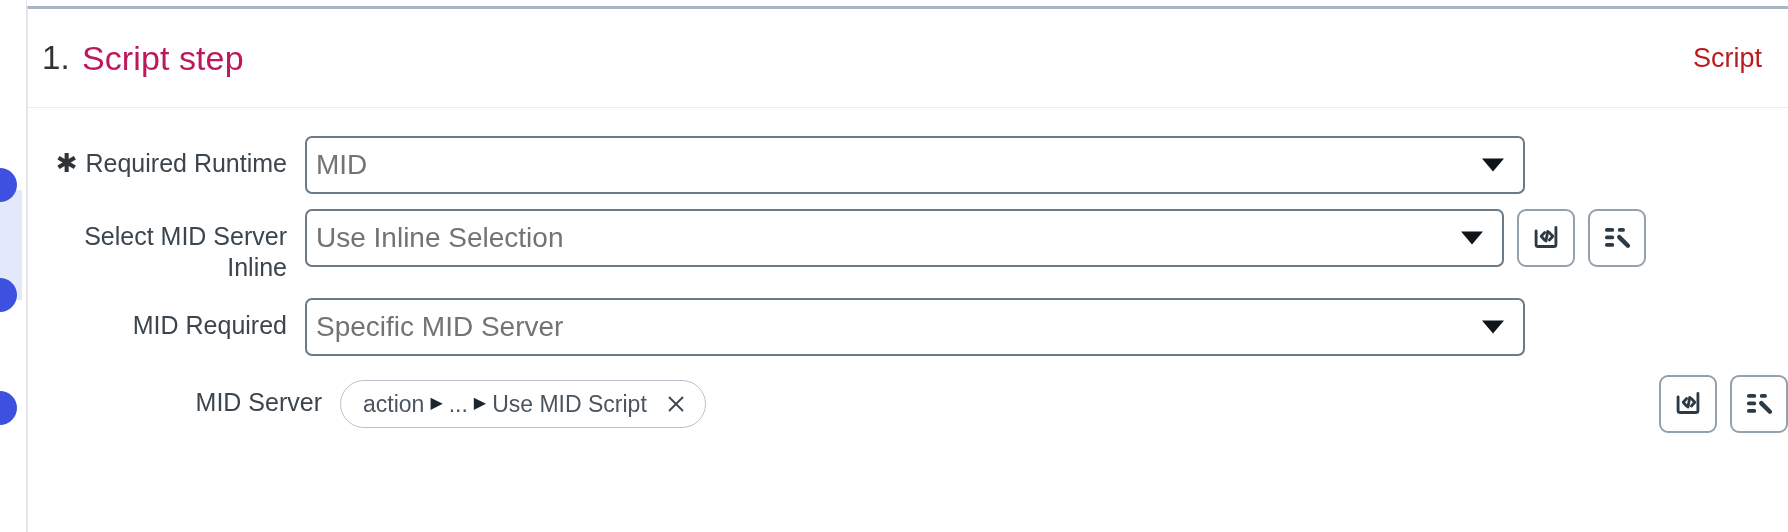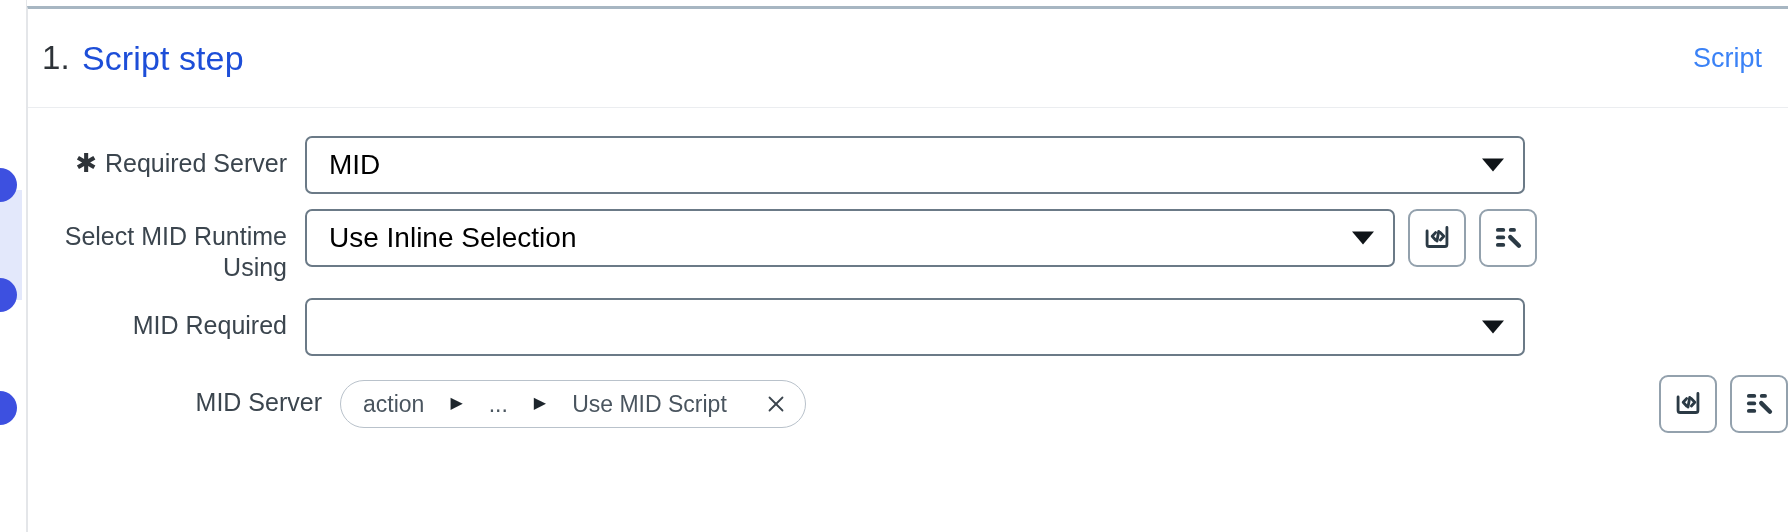--- a/index.html
+++ b/index.html
@@ -64,36 +64,36 @@
   }
   .step-number {
     font-size: 33px;
     color: #2e3338;
     font-weight: 400;
     letter-spacing: .2px;
     margin-right: 12px;
   }
   .step-title {
     font-size: 34px;
-    color: #1d4ed8;
+    color: #be185d;
     font-weight: 400;
     letter-spacing: .1px;
   }
   .header-right {
     position: absolute;
     right: 0; top: 0;
     height: 99px;
     display: flex;
     align-items: center;
     gap: 22px;
     padding-right: 0;
   }
   .header-kind {
     font-size: 27px;
-    color: #3b82f6;
+    color: #b91c1c;
     font-weight: 400;
   }
   .header-glyph {
     font-size: 62px;
     line-height: 1;
     color: #2b3a45;
     font-family: "Liberation Serif", serif;
     margin-right: -26px;
     margin-top: -6px;
     overflow: hidden;
@@ -143,29 +143,29 @@
 
   
   .select {
     position: relative;
     height: 58px;
     border: 2px solid #6b7a87;
     border-radius: 7px;
     background: #ffffff;
     display: flex;
     align-items: center;
-    padding: 0 56px 0 22px;
+    padding: 0 56px 0 9px;
     font-size: 28px;
-    color: #000000;
+    color: #737373;
     cursor: pointer;
     white-space: nowrap;
     overflow: hidden;
   }
   .select.wide  { width: 1220px; }
-  .select.short { width: 1090px; }
+  .select.short { width: 1199px; }
   .caret {
     position: absolute;
     right: 19px;
     top: 50%;
     transform: translateY(-50%);
     width: 0; height: 0;
     border-left: 11px solid transparent;
     border-right: 11px solid transparent;
     border-top: 13px solid #0f1418;
   }
@@ -186,21 +186,21 @@
 
   
   .chip-row { padding-top: 4px; justify-content: flex-end; }
   .chip {
     height: 48px;
     border: 1.5px solid #b9c2cb;
     border-radius: 26px;
     background: #ffffff;
     display: inline-flex;
     align-items: center;
-    gap: 26px;
+    gap: 6px;
     padding: 0 16px 0 22px;
     font-size: 23px;
     color: #4a555f;
     white-space: nowrap;
   }
   .chip .crumb { color: #4a555f; }
   .chip .arrow {
     font-size: 16px;
     color: #1d252c;
     line-height: 1;
@@ -244,33 +244,33 @@
       <span class="header-kind">Script</span>
       <span class="header-glyph">{</span>
     </div>
   </div>
 
   <div id="card-body">
 
     <div class="form-row">
       <div class="form-label">
         <span class="req-star">✱</span>
-        <span class="label-text">Required Server</span>
+        <span class="label-text">Required Runtime</span>
       </div>
       <div class="field-area">
         <div class="select wide">
           <span>MID</span>
           <span class="caret"></span>
         </div>
       </div>
     </div>
 
     <div class="form-row">
       <div class="form-label">
-        <span class="label-text">Select MID Runtime Using</span>
+        <span class="label-text">Select MID Server Inline</span>
       </div>
       <div class="field-area">
         <div class="select short">
           <span>Use Inline Selection</span>
           <span class="caret"></span>
         </div>
 
         <div class="icon-btn">
           <span>
             <svg width="34" height="34" viewBox="0 0 24 24" fill="none" stroke="#2b3a45" stroke-width="2" stroke-linecap="round" stroke-linejoin="round">
@@ -296,20 +296,21 @@
         </div>
       </div>
     </div>
 
     <div class="form-row">
       <div class="form-label">
         <span class="label-text">MID Required</span>
       </div>
       <div class="field-area">
         <div class="select wide">
+          <span>Specific MID Server</span>
           <span class="caret"></span>
         </div>
       </div>
     </div>
 
     <div class="form-row chip-row">
       <div class="form-label">
         <span class="label-text">MID Server</span>
       </div>
 

